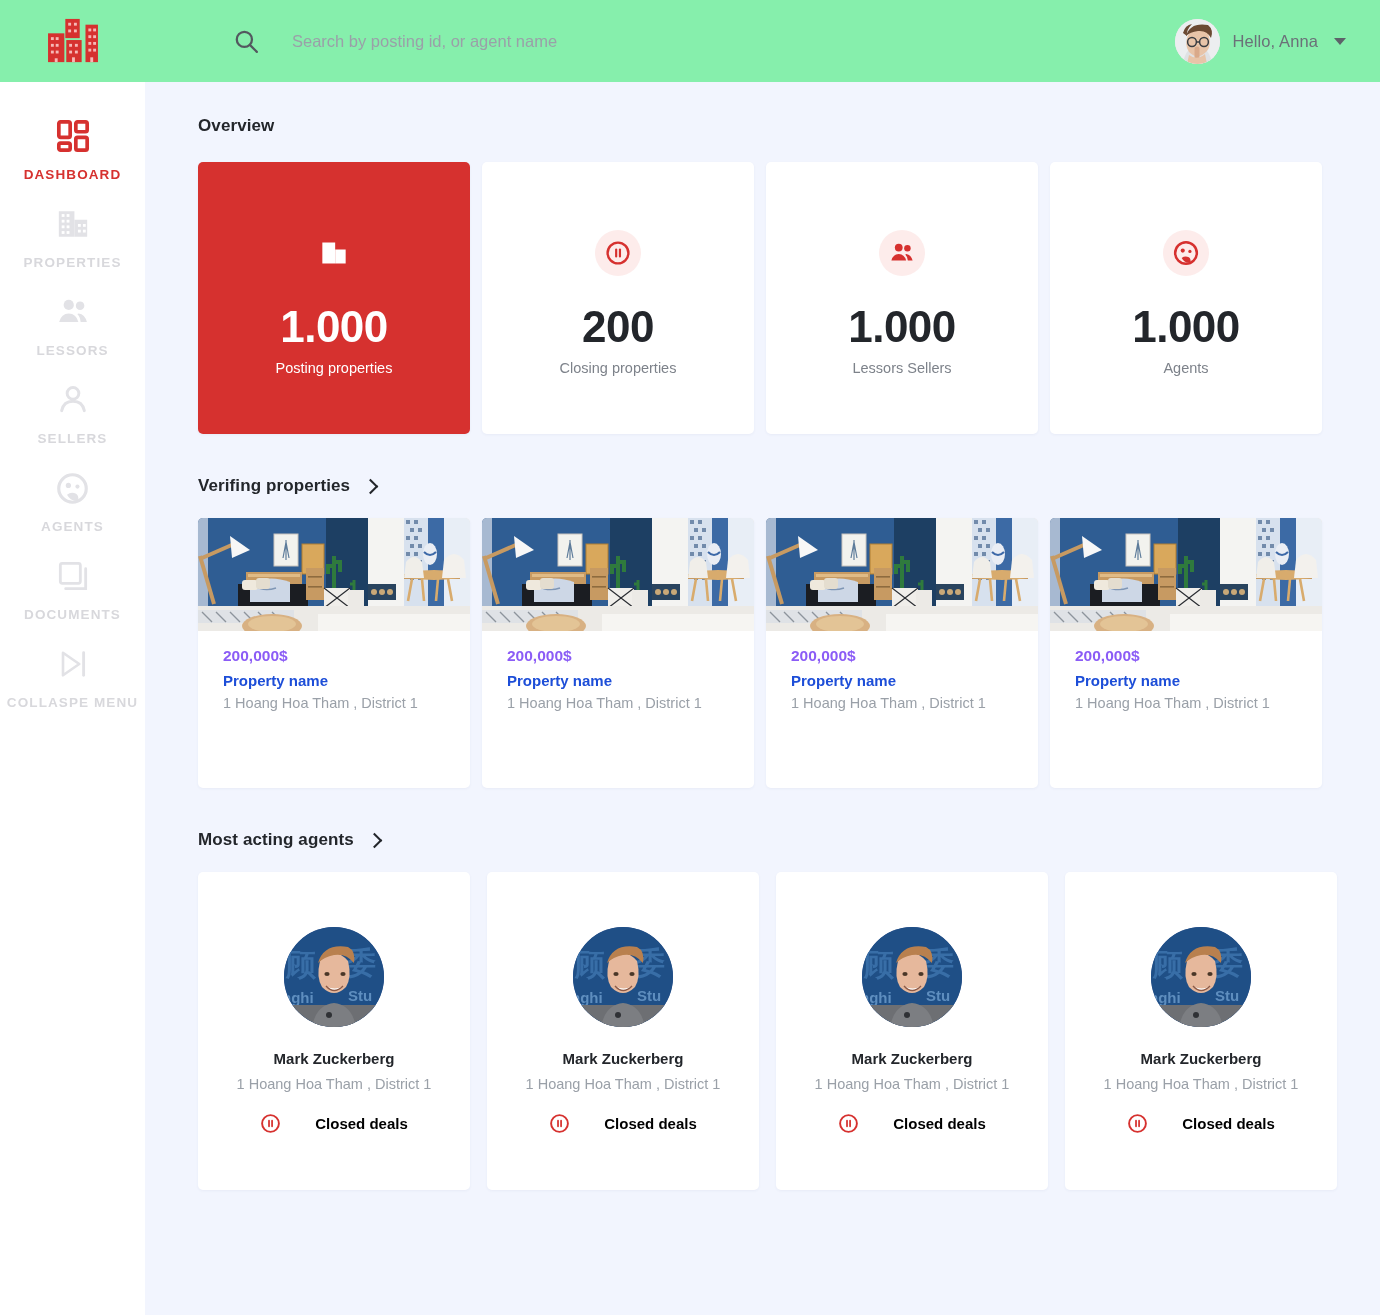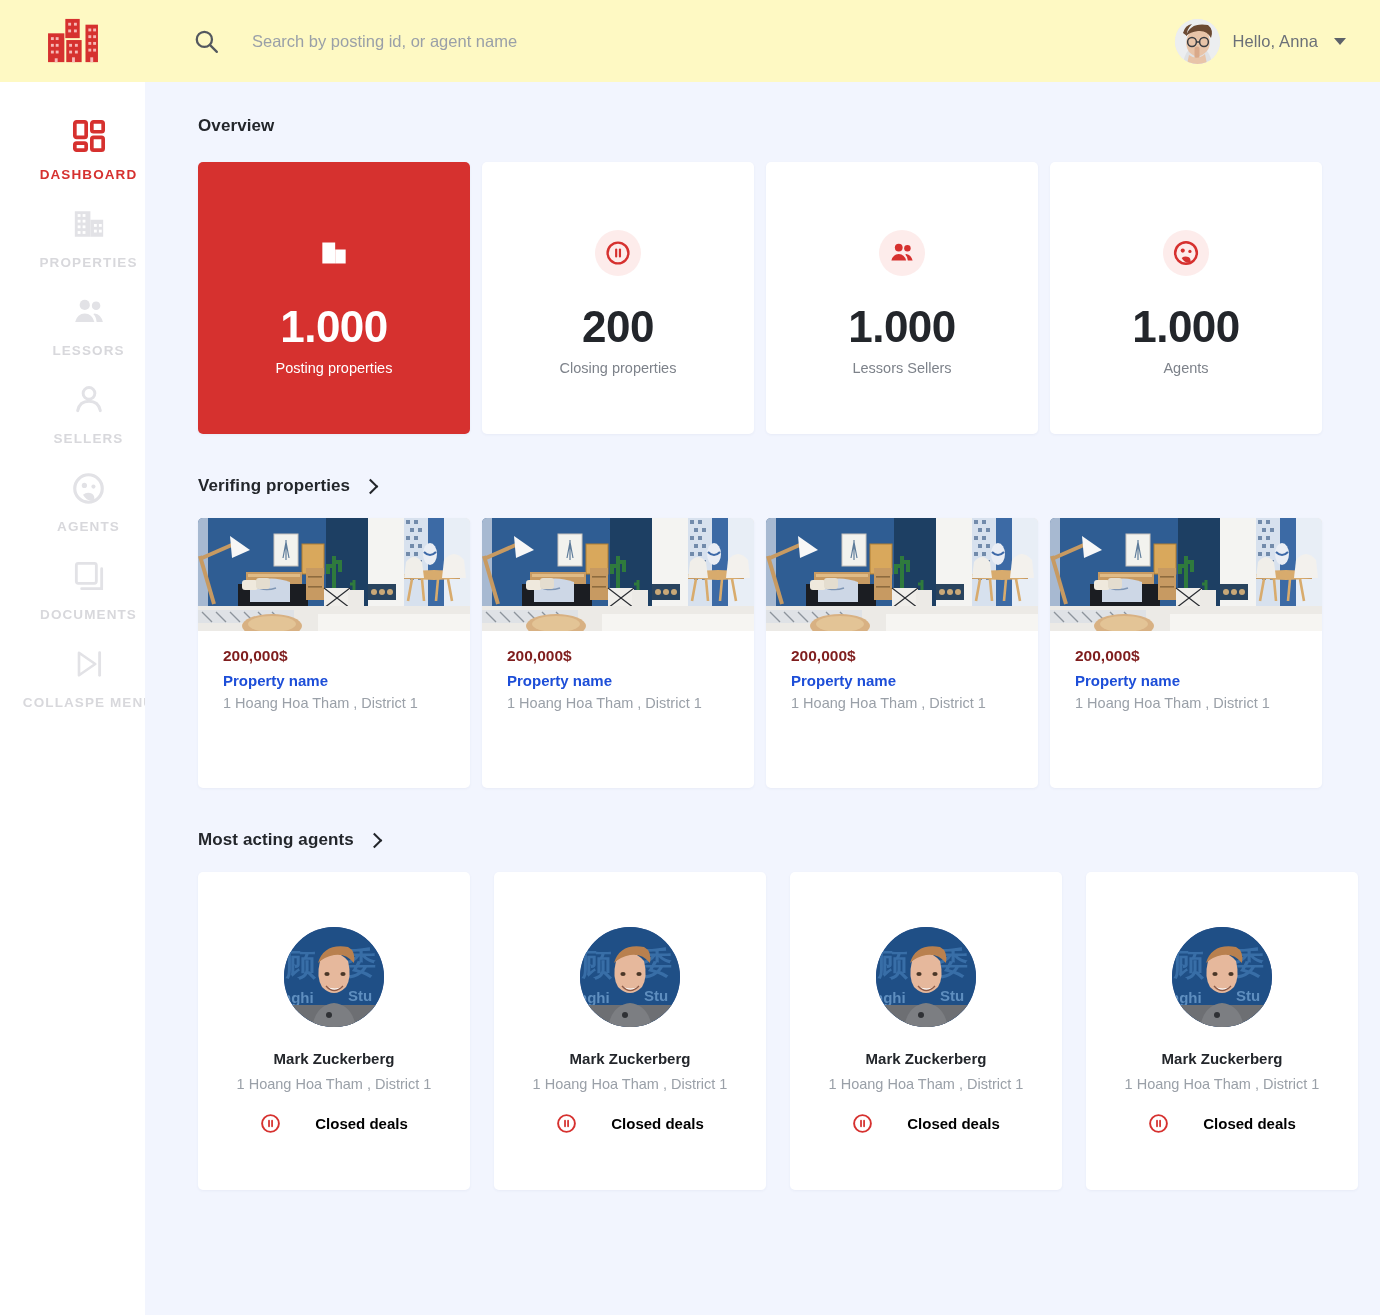--- a/index.html
+++ b/index.html
@@ -7,21 +7,21 @@
     width: 1380px; height: 1315px;
     font-family: "Liberation Sans", sans-serif;
     background: #ffffff;
     overflow: hidden;
   }
   .app { position: relative; width: 1380px; height: 1315px; display: block; }
 
   
   .topbar {
     position: absolute; left: 0; top: 0; width: 1380px; height: 82px;
-    background: #fef9c3; display: flex; align-items: center; z-index: 5;
+    background: #86efac; display: flex; align-items: center; z-index: 5; gap: 40px;
   }
   .logo-wrap {
     width: 145px; height: 82px; display: flex; align-items: center; justify-content: center;
   }
   .search-wrap {
     display: flex; align-items: center; flex: 1; height: 82px; padding-left: 48px;
   }
   .search-icon { width: 26px; height: 26px; flex: none; }
   .search-input {
     border: none; outline: none; background: transparent;
@@ -34,21 +34,21 @@
   }
   .avatar-top {
     width: 45px; height: 45px; border-radius: 50%; overflow: hidden;
     flex: none; background: #e9e9ec; position: relative;
   }
   .user-name { font-size: 16.5px; color: #6b7078; letter-spacing: .1px; }
   .caret { width: 0; height: 0; border-left: 6px solid transparent; border-right: 6px solid transparent; border-top: 7px solid #5d6269; margin-left: 3px; }
 
   
   .sidebar {
-    position: absolute; left: 16px; top: 82px; width: 145px; height: 1233px;
+    position: absolute; left: 0; top: 82px; width: 145px; height: 1233px;
     background: #fff; padding-top: 32px;
   }
   .nav-item {
     display: flex; flex-direction: column; align-items: center; justify-content: flex-start;
     height: 88px; cursor: pointer; user-select: none;
   }
   .nav-icon { height: 44px; display: flex; align-items: center; justify-content: center; }
   .nav-label {
     font-size: 13.5px; font-weight: 700; letter-spacing: 1.1px;
     color: #d8d8dc; margin-top: 9px; text-align: center;
@@ -90,26 +90,26 @@
   .stat-card.accent .stat-label { color: #fff; }
 
   
   .prop-row { display: flex; gap: 12px; margin-top: 22px; }
   .prop-card {
     width: 272px; background: #fff; border-radius: 5px; overflow: hidden;
     box-shadow: 0 1px 3px rgba(35,55,110,.05); height: 270px; flex: none;
   }
   .prop-img { width: 272px; height: 113px; display: block; }
   .prop-body { padding: 16px 25px 0 25px; }
-  .prop-price { font-size: 15.5px; font-weight: 700; color: #7f1d1d; }
+  .prop-price { font-size: 15.5px; font-weight: 700; color: #8b5cf6; }
   .prop-name { font-size: 15px; font-weight: 700; color: #1d4ed8; margin-top: 7px; }
   .prop-addr { font-size: 14.5px; color: #9aa0a8; margin-top: 6px; }
 
   
-  .agent-row { display: flex; gap: 24px; margin-top: 22px; }
+  .agent-row { display: flex; gap: 17px; margin-top: 22px; }
   .agent-card {
     width: 272px; height: 318px; background: #fff; border-radius: 5px;
     box-shadow: 0 1px 3px rgba(35,55,110,.05);
     display: flex; flex-direction: column; align-items: center; padding-top: 55px; flex: none;
   }
   .agent-avatar {
     width: 100px; height: 100px; border-radius: 50%; overflow: hidden; background: #32508f;
   }
   .agent-name { font-size: 15px; font-weight: 700; color: #23262b; margin-top: 23px; }
   .agent-addr { font-size: 14.5px; color: #9aa0a8; margin-top: 9px; }

